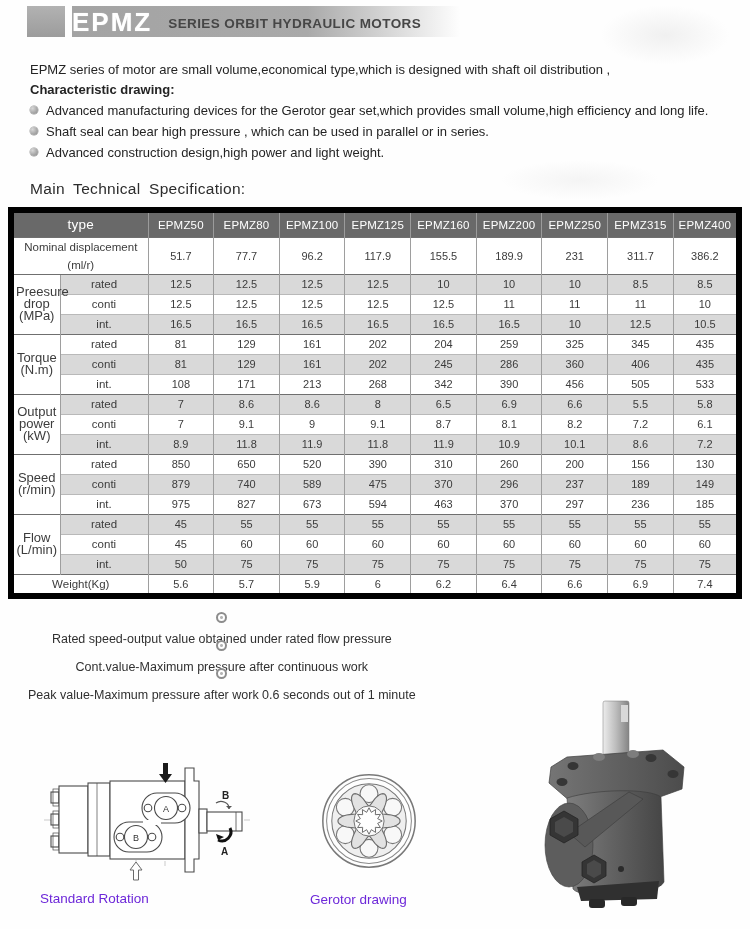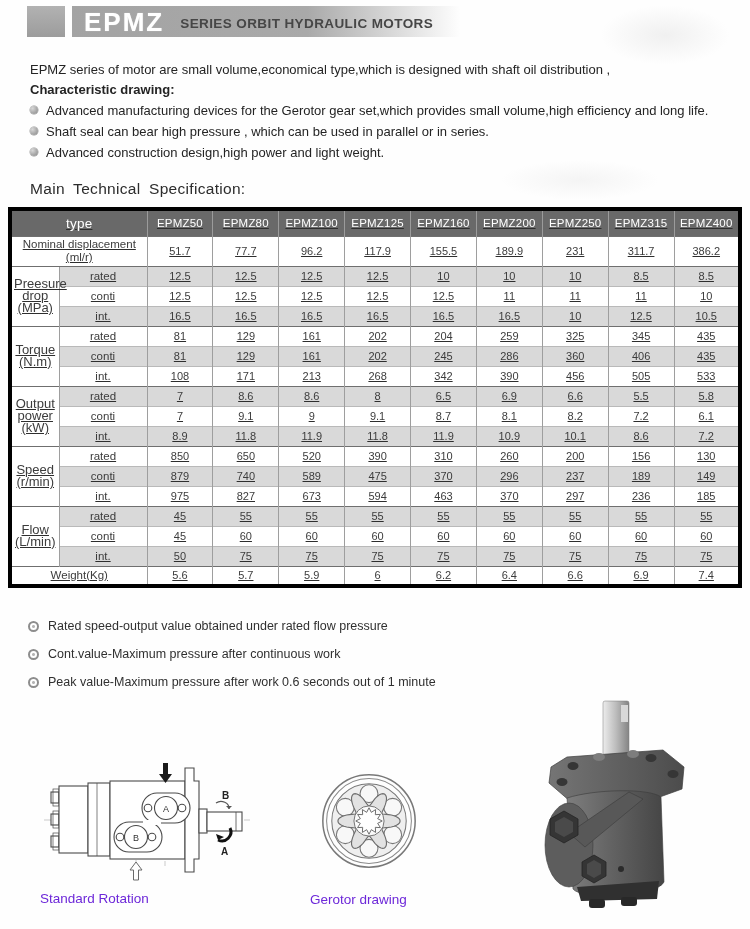--- a/index.html
+++ b/index.html
@@ -15,58 +15,58 @@
   .smudge-mid { position:absolute; left:500px; top:160px; width:160px; height:40px;
     background:radial-gradient(ellipse at center, rgba(200,200,200,.18), transparent 70%); }
 
   
   .logo-square { position:absolute; left:27px; top:6px; width:38px; height:31px;
     background:linear-gradient(180deg,#b2b2b2,#9c9c9c); }
   .logo-bar { position:absolute; left:72px; top:6px; width:392px; height:31px;
     background:linear-gradient(90deg,#a3a3a3 0%, #a9a9a9 60%, rgba(250,250,250,0) 99%);
     display:flex; align-items:center; }
   .logo-text { font-size:26px; font-weight:bold; color:#ffffff; letter-spacing:2px;
-    padding-left:12px; line-height:1; text-shadow:0 0 1px rgba(255,255,255,.6); }
+    line-height:1; text-shadow:0 0 1px rgba(255,255,255,.6); }
   .logo-subtitle { font-size:13.5px; font-weight:bold; color:#464646; letter-spacing:.4px;
     margin-left:16px; padding-top:3px; }
 
   
   .intro { position:absolute; left:30px; top:60px; width:705px; font-size:13px; color:#242424; }
   .intro-line { line-height:19px; }
   .features-title { font-weight:bold; line-height:19px; margin-top:1px; }
   .feature-item { display:flex; align-items:center; gap:8px; height:20px; margin-top:1px; }
   .ball-icon { flex:0 0 auto; width:8px; height:8px; border-radius:50%;
     background:radial-gradient(circle at 32% 30%, #d8d8d8 0%, #a9a9a9 55%, #8a8a8a 100%);
     box-shadow:0 0 0 .5px #9a9a9a; }
 
   
   .section-title { position:absolute; left:30px; top:180px; font-size:15.5px;
     color:#2c2c2c; word-spacing:4px; letter-spacing:.3px; }
 
   
   .spec-table { position:absolute; left:8px; top:207px; width:734px;
     border-collapse:collapse; table-layout:fixed; background:#1d4ed8;
-    border:4px solid #000000;text-decoration:underline; }
+    border:6px solid #000000; }
   .spec-table th { background:#696969; color:#ffffff; font-weight:normal;
     font-size:11.5px; height:27px; border-left:1px solid #9b9b9b; letter-spacing:.2px; }
   .spec-table th:first-child { border-left:none; font-size:13.5px; }
   .spec-table td { border-left:1px solid #9e9e9e; border-top:1px solid #b9b9b9;
     text-align:center; vertical-align:middle; font-size:11px; color:#3c3c3c;
     height:20px; padding:0 2px; background:#fff; }
   .spec-table tr.group-start td { border-top:1px solid #6f6f6f; }
   .spec-table tbody tr:first-child td { height:30px; }
   .spec-table td.glabel { font-size:13px; line-height:12px; background:#fff; }
-  .spec-table td.glabel2 { font-size:11.5px; line-height:13px; background:#fff; }
+  .spec-table td.glabel2 { font-size:11.5px; line-height:18px; background:#fff; }
   .spec-table td.sublabel { font-size:11.5px; }
   .spec-table tr.stripe td.sublabel, .spec-table tr.stripe td.val { background:#d9d9d9; }
 
   
   .notes { position:absolute; left:28px; top:612px; }
   .note-item { display:flex; align-items:center; gap:9px; height:28px;
-    font-size:12.5px; color:#303030; }
+    font-size:12.5px; color:#303030;flex-direction:column; }
   .ring-icon { flex:0 0 auto; width:11px; height:11px; border-radius:50%;
     border:2px solid #8d8d8d;
     background:radial-gradient(circle, #b5b5b5 0 26%, #ffffff 32%); }
 
   
   .figure { position:absolute; }
   #fig-rotation { left:40px; top:758px; width:215px; height:126px; }
   #fig-gerotor  { left:320px; top:772px; width:98px;  height:98px; }
   #fig-photo    { left:537px; top:697px; width:155px; height:213px; }
   .caption { position:absolute; font-size:13.5px; color:#6d28d9; text-align:left; }

